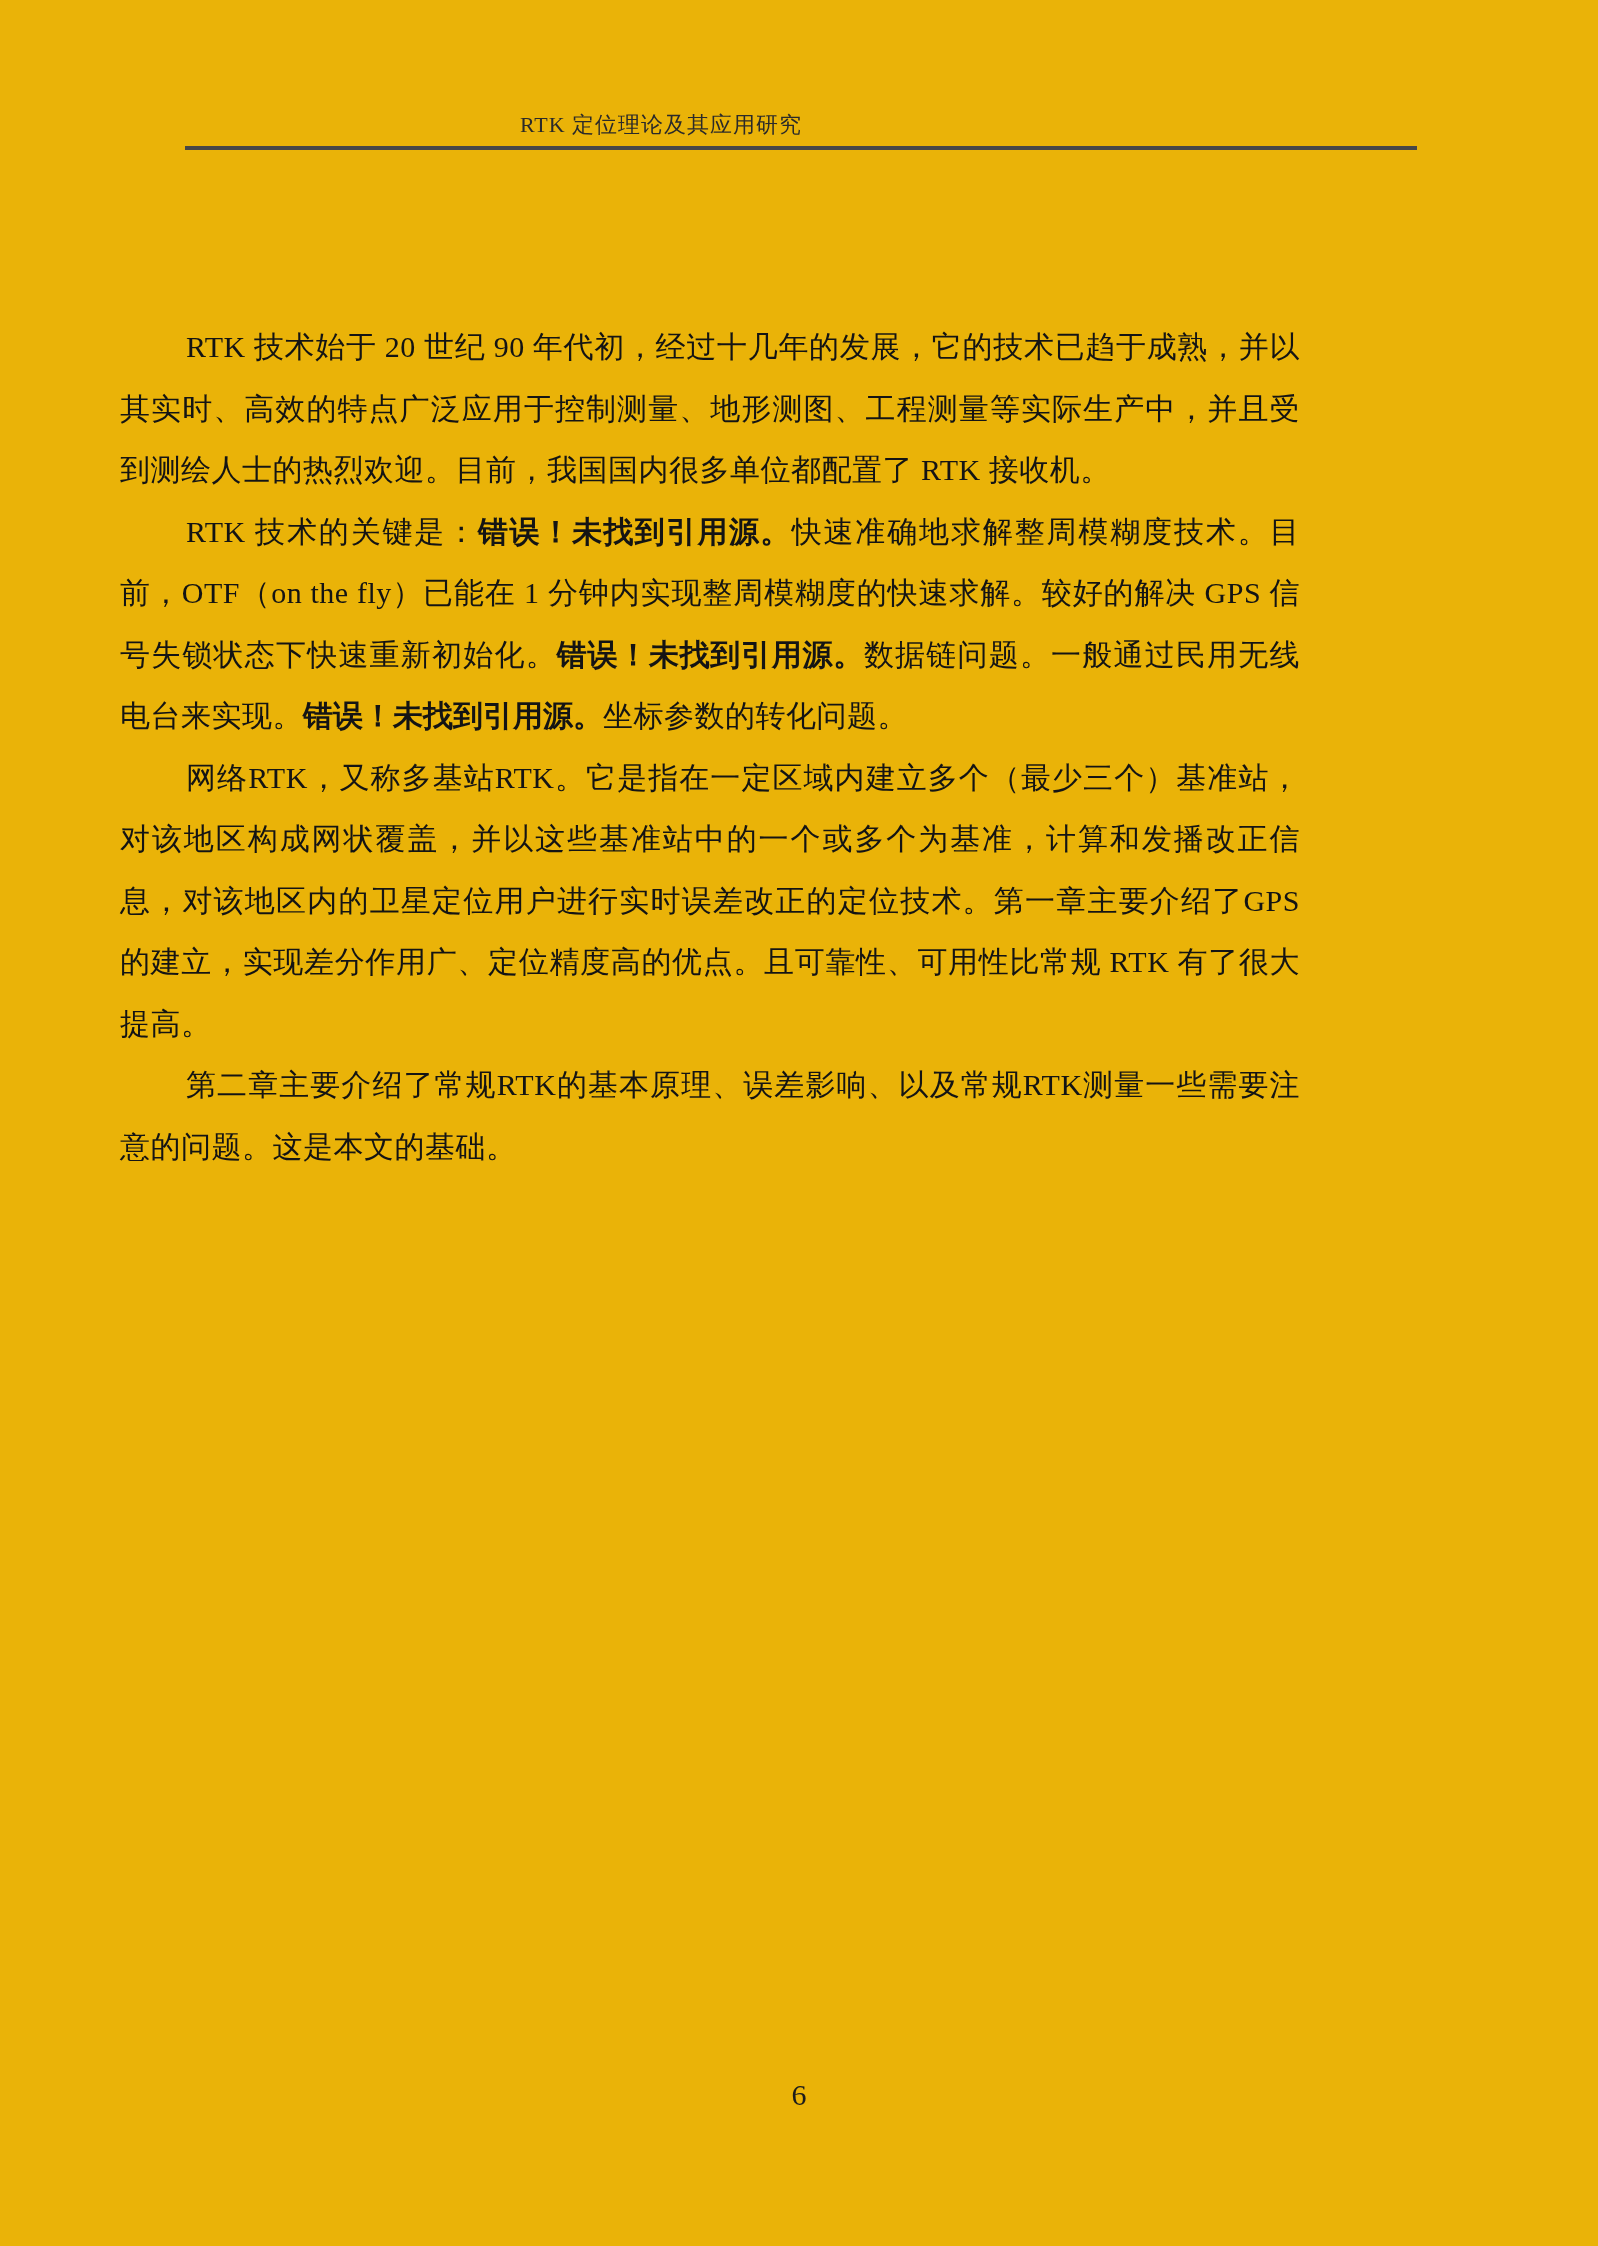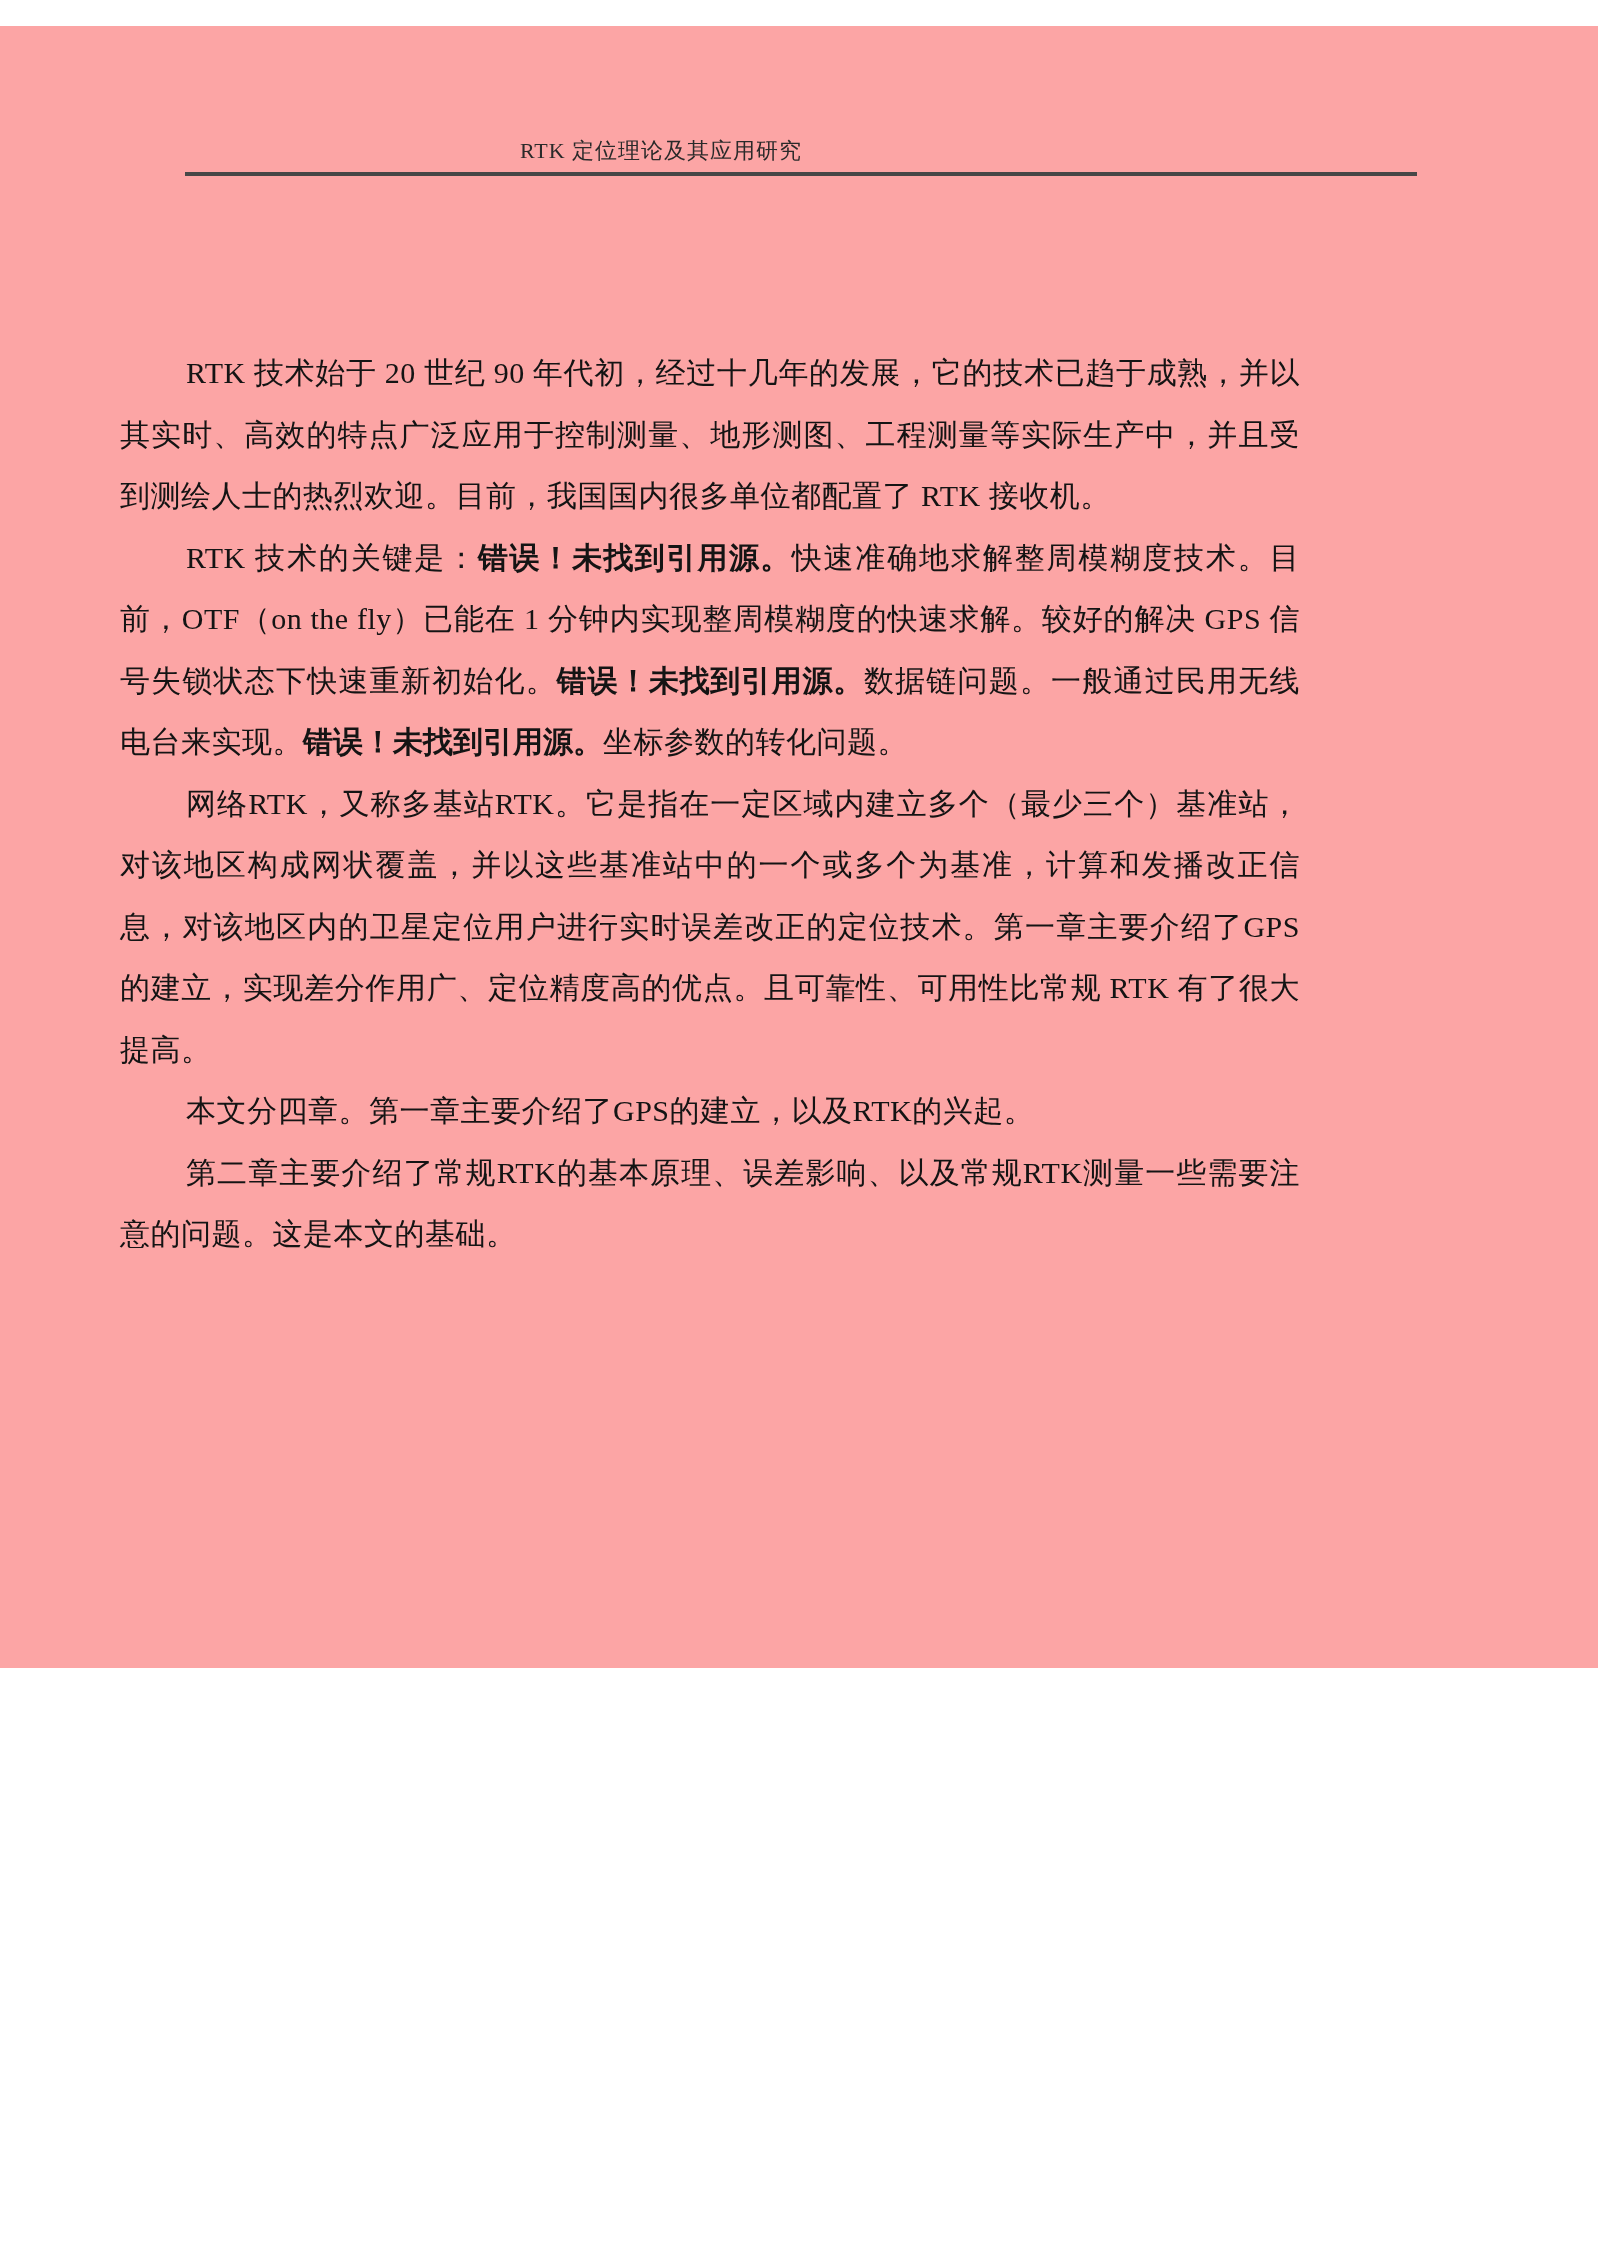--- a/index.html
+++ b/index.html
@@ -3,26 +3,25 @@
 <meta charset="utf-8">
 <style>
   html, body {
     margin: 0;
     padding: 0;
     background: #ffffff;
   }
   .page {
     position: relative;
     width: 1598px;
-    height: 1642px;
-    background: #fca5a5;
+    height: 2246px;
+    background: #eab308;
     overflow: hidden;
     font-family: "Liberation Serif", "DejaVu Serif", serif;
     color: #1c1c1c;
-    margin-top: 26px;
   }
   .header-title {
     position: absolute;
     top: 110px;
     left: 511px;
     width: 300px;
     text-align: center;
     font-size: 22px;
     letter-spacing: 1px;
     color: #2a2a2a;
@@ -70,17 +69,16 @@
 </head>
 <body>
 
 <div class="page">
   <div class="header-title">RTK 定位理论及其应用研究</div>
   <div class="header-rule"></div>
   <div class="doc-body">
       <p><span>RTK 技术始于 20 世纪 90 年代初，经过十几年的发展，它的技术已趋于成熟，并以其实时、高效的特点广泛应用于控制测量、地形测图、工程测量等实际生产中，并且受到测绘人士的热烈欢迎。目前，我国国内很多单位都配置了 RTK 接收机。</span></p>
       <p><span>RTK 技术的关键是：</span><span class="bold-run">错误！未找到引用源。</span><span>快速准确地求解整周模糊度技术。目前，OTF（on the fly）已能在 1 分钟内实现整周模糊度的快速求解。较好的解决 GPS 信号失锁状态下快速重新初始化。</span><span class="bold-run">错误！未找到引用源。</span><span>数据链问题。一般通过民用无线电台来实现。</span><span class="bold-run">错误！未找到引用源。</span><span>坐标参数的转化问题。</span></p>
       <p><span>网络RTK，又称多基站RTK。它是指在一定区域内建立多个（最少三个）基准站，对该地区构成网状覆盖，并以这些基准站中的一个或多个为基准，计算和发播改正信息，对该地区内的卫星定位用户进行实时误差改正的定位技术。第一章主要介绍了GPS的建立，实现差分作用广、定位精度高的优点。且可靠性、可用性比常规 RTK 有了很大提高。</span></p>
-      <p><span>本文分四章。第一章主要介绍了GPS的建立，以及RTK的兴起。</span></p>
       <p><span>第二章主要介绍了常规RTK的基本原理、误差影响、以及常规RTK测量一些需要注意的问题。这是本文的基础。</span></p>
     </div>
   <div class="page-number">6</div>
 </div>
 
 </body></html>

